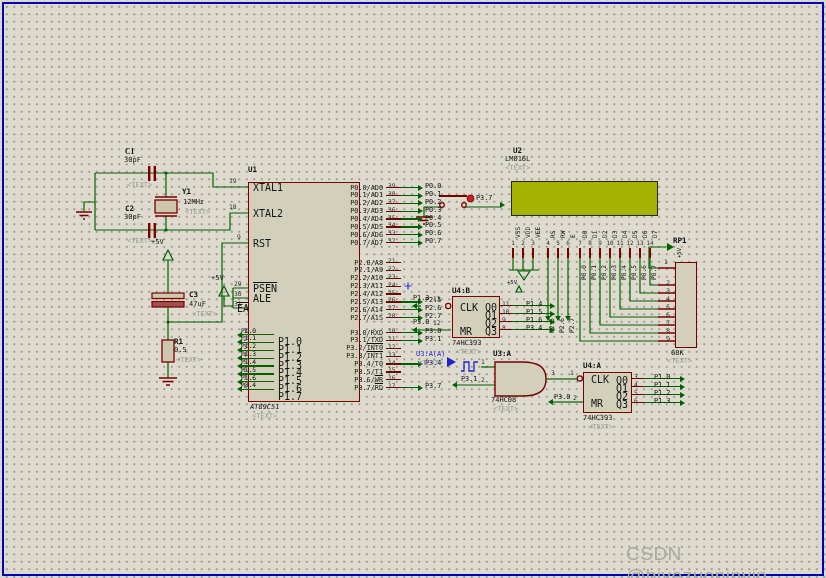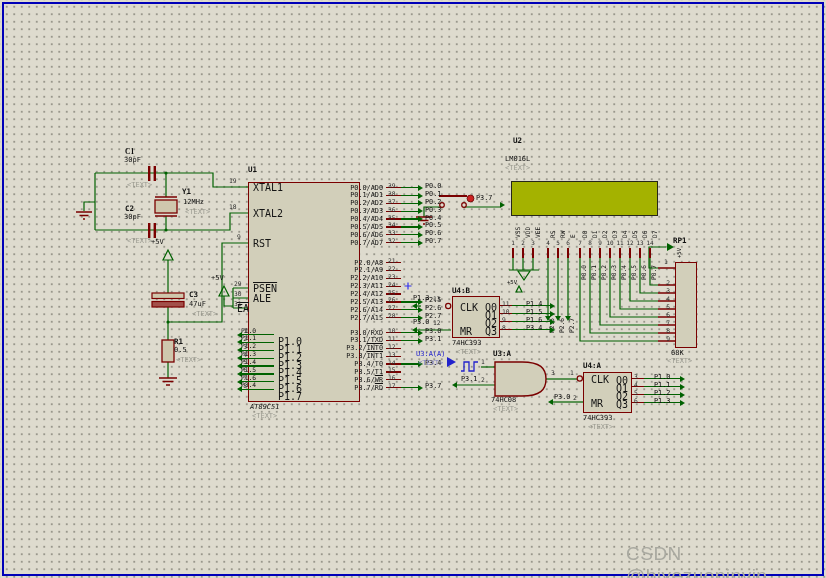--- a/index.html
+++ b/index.html
@@ -482,21 +482,21 @@
       <span class="stub"></span>
       <span class="num">17</span>
       <span class="gline"></span>
       <span class="arrow-r"></span>
       <span class="netlbl">P3.7</span>
     </div>
     </div>
 
   <span class="txt net" style="left:476px;top:195px;">P3.7</span>
 
-  <span class="txt ref" style="left:505px;top:137px;padding-left:8px;">U2</span>
+  <span class="txt ref" style="left:505px;top:147px;padding-left:8px;">U2</span>
   <span class="txt val" style="left:505px;top:156px;">LM016L</span>
   <span class="txt note" style="left:505px;top:165px;">&lt;TEXT&gt;</span>
 
   <div class="lcdrow" style="left:508px;top:218px;">
 
   <div class="lcdcol">
       <span class="vtxt">VSS</span>
       <span class="pn">1</span>
       <span class="lstub"></span>
     </div>

